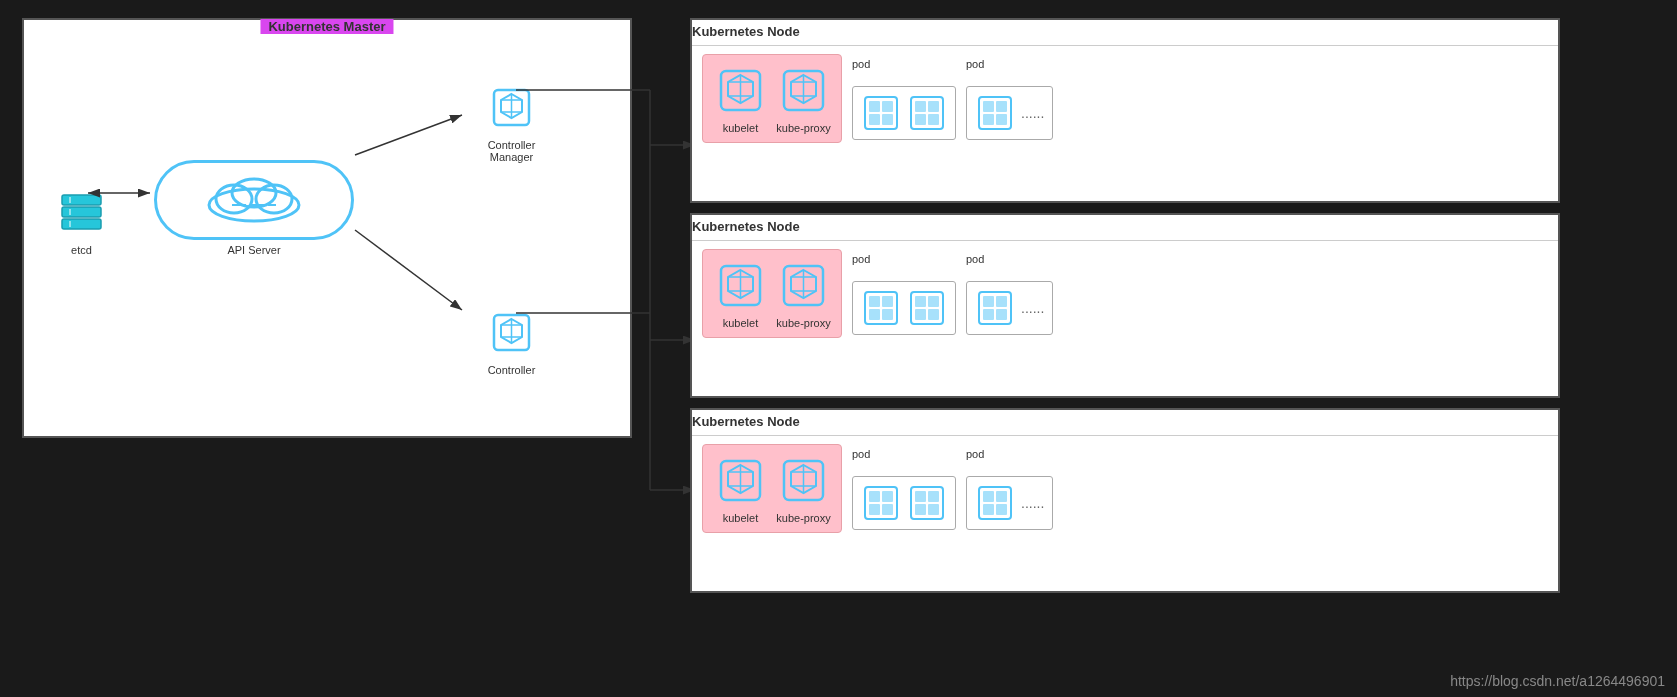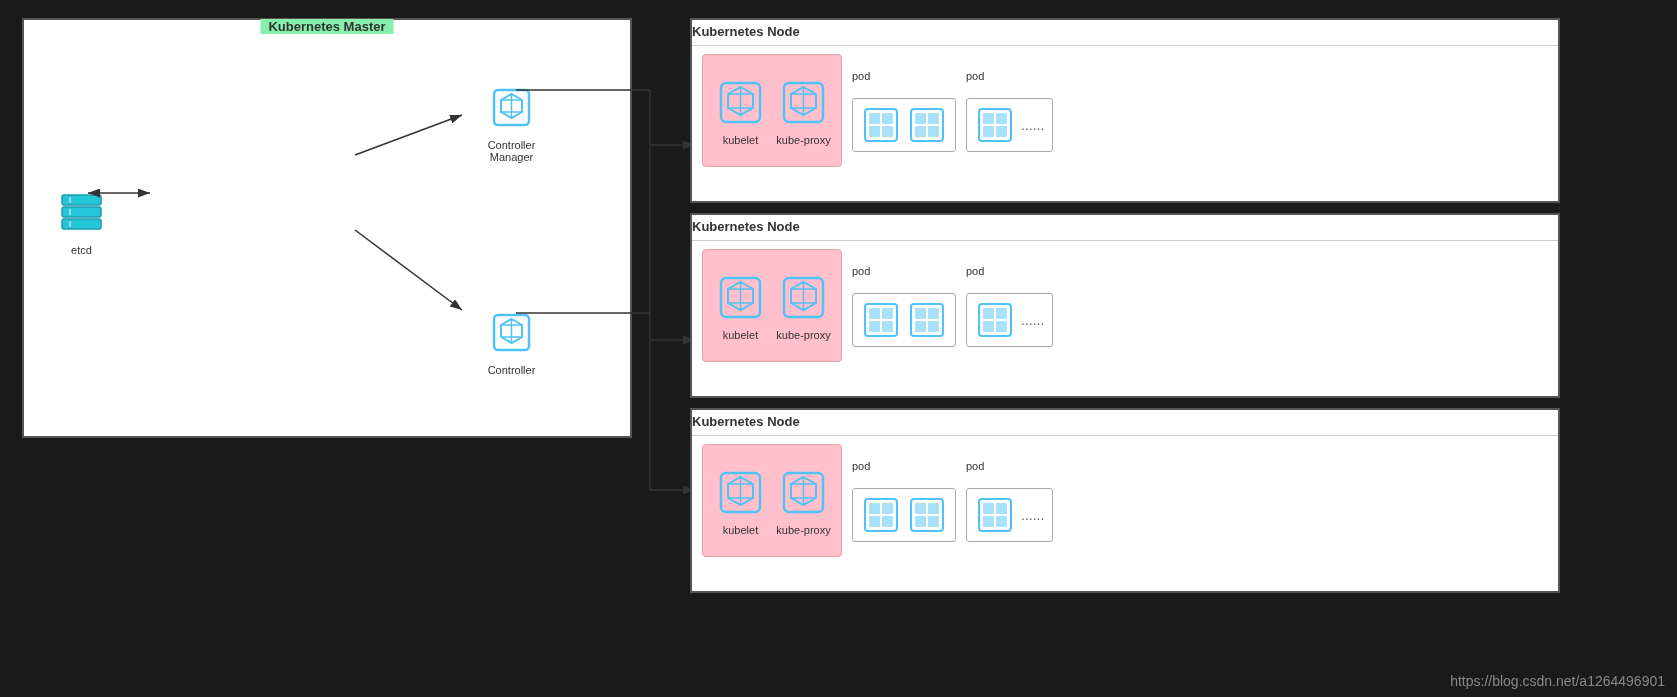--- a/index.html
+++ b/index.html
@@ -30,21 +30,21 @@
       height: 420px;
       border: 2px solid #555;
       background: #fff;
     }
 
     .k8s-master-title {
       position: absolute;
       top: -1px;
       left: 50%;
       transform: translateX(-50%);
-      background: #86efac;
+      background: #d946ef;
       padding: 0 8px;
       font-size: 13px;
       font-weight: bold;
       white-space: nowrap;
       color: #333;
     }
 
     
     .etcd-container {
       position: absolute;
@@ -140,21 +140,21 @@
     }
 
     
     .agent-box {
       background: #ffc0cb;
       border: 1px solid #e8a0a8;
       border-radius: 4px;
       display: flex;
       flex-direction: row;
       align-items: center;
-      padding: 20px 10px;
+      padding: 8px 10px;
       gap: 8px;
     }
 
     .agent-item {
       display: flex;
       flex-direction: column;
       align-items: center;
     }
 
     
@@ -204,20 +204,37 @@
         <rect x="8" y="34" width="39" height="10" rx="2" fill="#26c6da" stroke="#1a9db0" stroke-width="1.5"></rect>
         <rect x="8" y="22" width="39" height="10" rx="2" fill="#26c6da" stroke="#1a9db0" stroke-width="1.5"></rect>
         <rect x="8" y="10" width="39" height="10" rx="2" fill="#26c6da" stroke="#1a9db0" stroke-width="1.5"></rect>
         <line x1="16" y1="12" x2="16" y2="18" stroke="#fff" stroke-width="1"></line>
         <line x1="16" y1="24" x2="16" y2="30" stroke="#fff" stroke-width="1"></line>
         <line x1="16" y1="36" x2="16" y2="42" stroke="#fff" stroke-width="1"></line>
       </svg>
       <div class="icon-label">etcd</div>
     </div>
 
+    <div class="api-server-container">
+      <div class="api-server-oval">
+
+        <svg width="120" height="55" viewBox="0 0 120 55">
+
+          <ellipse cx="60" cy="32" rx="45" ry="16" fill="none" stroke="#4fc3f7" stroke-width="3"></ellipse>
+          <ellipse cx="40" cy="26" rx="18" ry="14" fill="none" stroke="#4fc3f7" stroke-width="3"></ellipse>
+          <ellipse cx="80" cy="26" rx="18" ry="14" fill="none" stroke="#4fc3f7" stroke-width="3"></ellipse>
+          <ellipse cx="60" cy="20" rx="22" ry="14" fill="none" stroke="#4fc3f7" stroke-width="3"></ellipse>
+
+          <line x1="38" y1="32" x2="52" y2="32" stroke="#4fc3f7" stroke-width="2"></line>
+          <line x1="56" y1="32" x2="70" y2="32" stroke="#4fc3f7" stroke-width="2"></line>
+          <line x1="74" y1="32" x2="82" y2="32" stroke="#4fc3f7" stroke-width="2"></line>
+        </svg>
+      </div>
+      <div class="icon-label">API Server</div>
+    </div>
 
     <div class="controller-manager-container">
       <svg class="cube-icon" viewBox="0 0 55 55">
         <rect x="10" y="10" width="35" height="35" rx="4" fill="none" stroke="#4fc3f7" stroke-width="2.5"></rect>
         <polygon points="27.5,14 38,20 38,32 27.5,38 17,32 17,20" fill="none" stroke="#4fc3f7" stroke-width="2"></polygon>
         <line x1="27.5" y1="14" x2="27.5" y2="38" stroke="#4fc3f7" stroke-width="1.5"></line>
         <line x1="17" y1="20" x2="38" y2="20" stroke="#4fc3f7" stroke-width="1.5"></line>
         <line x1="17" y1="32" x2="38" y2="32" stroke="#4fc3f7" stroke-width="1.5"></line>
       </svg>
       <div class="icon-label" style="white-space:pre-line; text-align:center;">Controller

